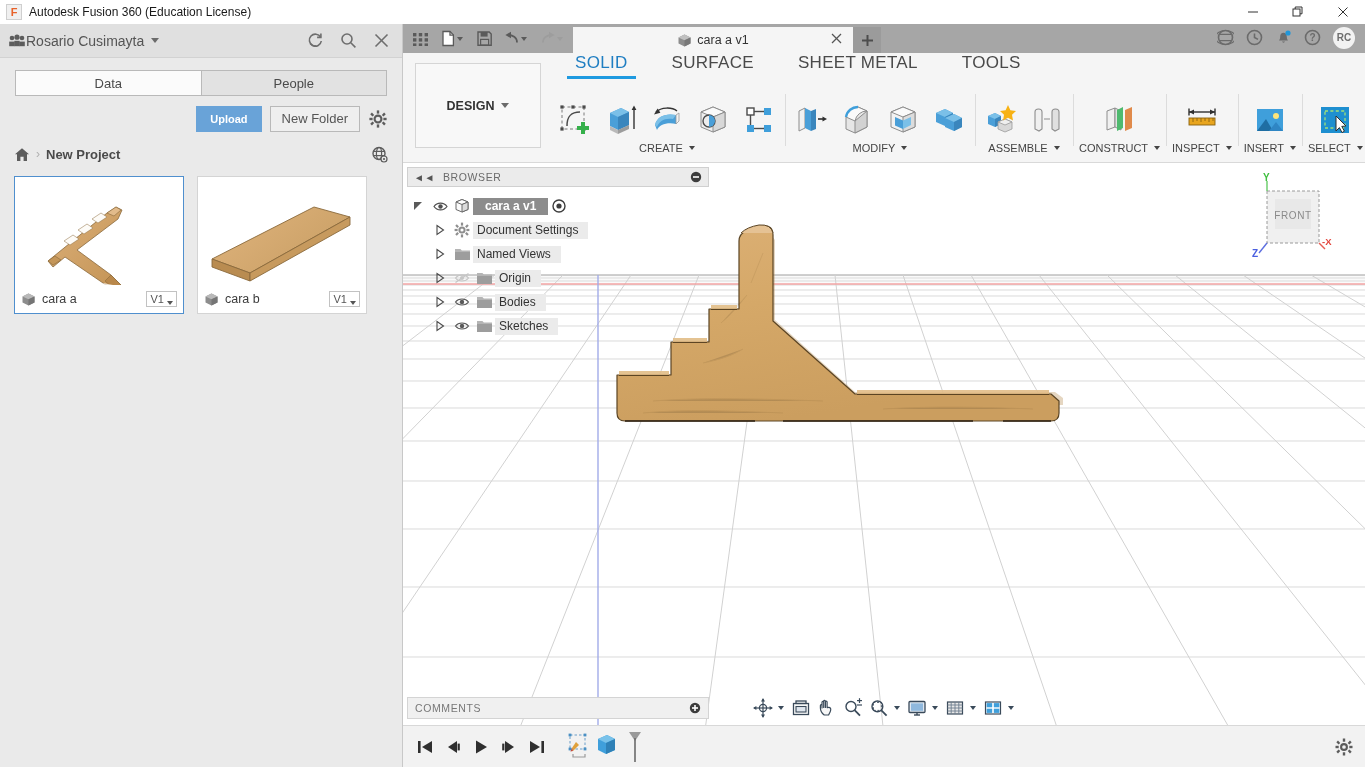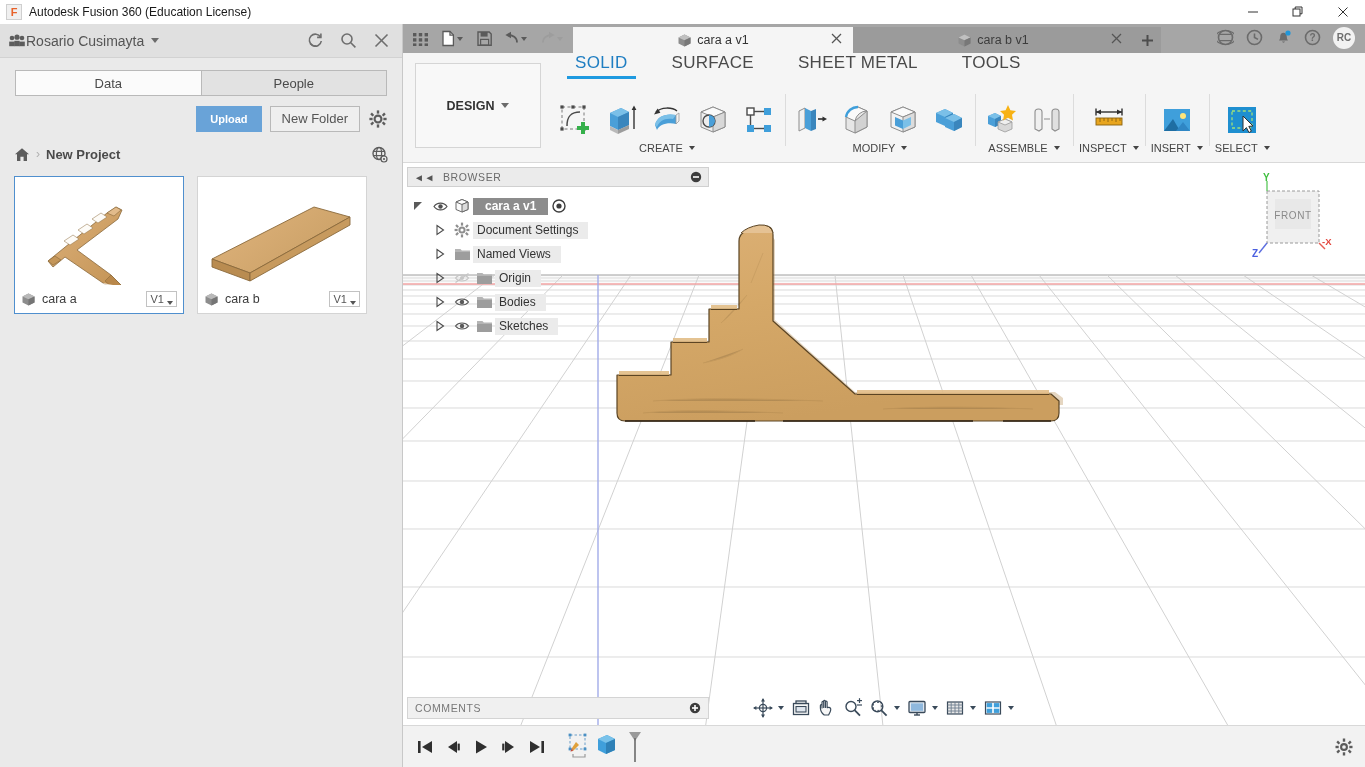--- a/index.html
+++ b/index.html
@@ -431,36 +431,20 @@
           </span>
           <span>cara a v1</span>
           <span class="tab-x">
             <svg width="13" height="13" viewBox="0 0 13 13">
               <line x1="2" y1="2" x2="11" y2="11" stroke="#555" stroke-width="1.2"></line>
               <line x1="11" y1="2" x2="2" y2="11" stroke="#555" stroke-width="1.2"></line>
             </svg>
           </span>
         </div>
 
-        <div class="doc-tab">
-          <span class="tab-cube">
-            <svg width="15" height="15" viewBox="0 0 15 15">
-              <polygon points="7.5,1.5 13.5,4.4 13.5,10.6 7.5,13.5 1.5,10.6 1.5,4.4" fill="#8d8d8d"></polygon>
-              <polygon points="7.5,1.5 13.5,4.4 7.5,7.3 1.5,4.4" fill="#c0c0c0"></polygon>
-              <polygon points="7.5,7.3 13.5,4.4 13.5,10.6 7.5,13.5" fill="#787878"></polygon>
-            </svg>
-          </span>
-          <span>cara b v1</span>
-          <span class="tab-x">
-            <svg width="13" height="13" viewBox="0 0 13 13">
-              <line x1="2" y1="2" x2="11" y2="11" stroke="#555" stroke-width="1.2"></line>
-              <line x1="11" y1="2" x2="2" y2="11" stroke="#555" stroke-width="1.2"></line>
-            </svg>
-          </span>
-        </div>
 
         <div class="tab-plus">
           <svg width="15" height="15" viewBox="0 0 15 15">
             <line x1="7.5" y1="2" x2="7.5" y2="13" stroke="#4d4d4d" stroke-width="2"></line>
             <line x1="2" y1="7.5" x2="13" y2="7.5" stroke="#4d4d4d" stroke-width="2"></line>
           </svg>
         </div>
 
         <div class="tabstrip-right">
           <span>
@@ -639,20 +623,36 @@
                     <line x1="14" y1="16" x2="20" y2="16" stroke="#8d8d8d" stroke-width="1"></line>
                   </svg>
                 </span>
               </div>
               <div class="grp-label">
                 <span>ASSEMBLE</span>
                 <span class="caret-dn"></span>
               </div>
             </div>
 
+            <div class="grp">
+              <div class="grp-icons">
+                <span class="ic">
+                  <svg width="34" height="34" viewBox="0 0 34 34">
+                    <polygon points="4,8 12,5 12,24 4,27" fill="#f0f0f0" stroke="#8d8d8d" stroke-width="1"></polygon>
+                    <polygon points="12,5 18,8 18,27 12,24" fill="#e2e2e2" stroke="#8d8d8d" stroke-width="1"></polygon>
+                    <polygon points="14,7 20,4 20,25 14,28" fill="#4fba6f"></polygon>
+                    <polygon points="22,7 29,4 29,25 22,28" fill="#e08a4a"></polygon>
+                  </svg>
+                </span>
+              </div>
+              <div class="grp-label">
+                <span>CONSTRUCT</span>
+                <span class="caret-dn"></span>
+              </div>
+            </div>
 
             <div class="grp">
               <div class="grp-icons">
                 <span class="ic">
                   <svg width="34" height="34" viewBox="0 0 34 34">
                     <line x1="4" y1="9" x2="30" y2="9" stroke="#2f2f2f" stroke-width="1.4"></line>
                     <line x1="4" y1="5.5" x2="4" y2="12.5" stroke="#2f2f2f" stroke-width="1.4"></line>
                     <line x1="30" y1="5.5" x2="30" y2="12.5" stroke="#2f2f2f" stroke-width="1.4"></line>
                     <polygon points="4,9 9,6.6 9,11.4" fill="#2f2f2f"></polygon>
                     <polygon points="30,9 25,6.6 25,11.4" fill="#2f2f2f"></polygon>

